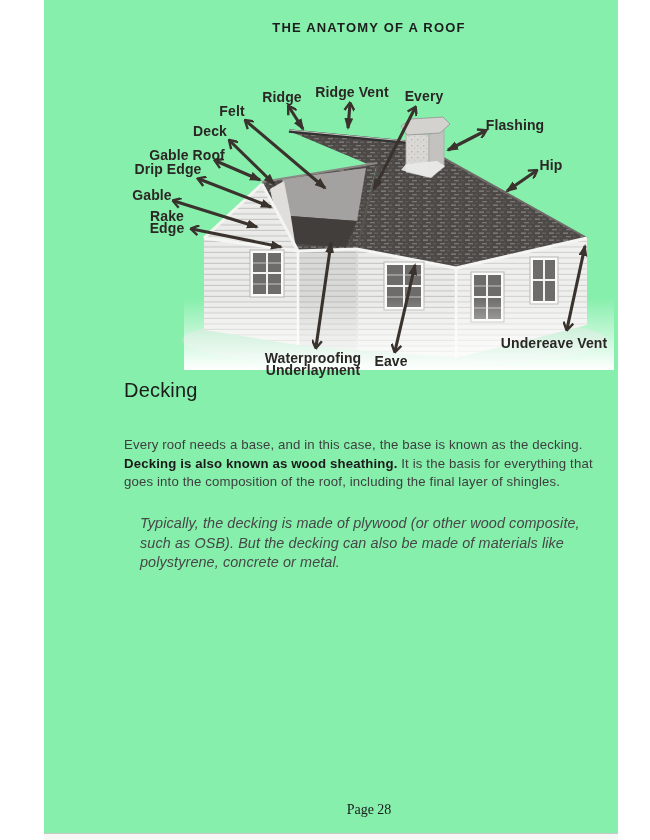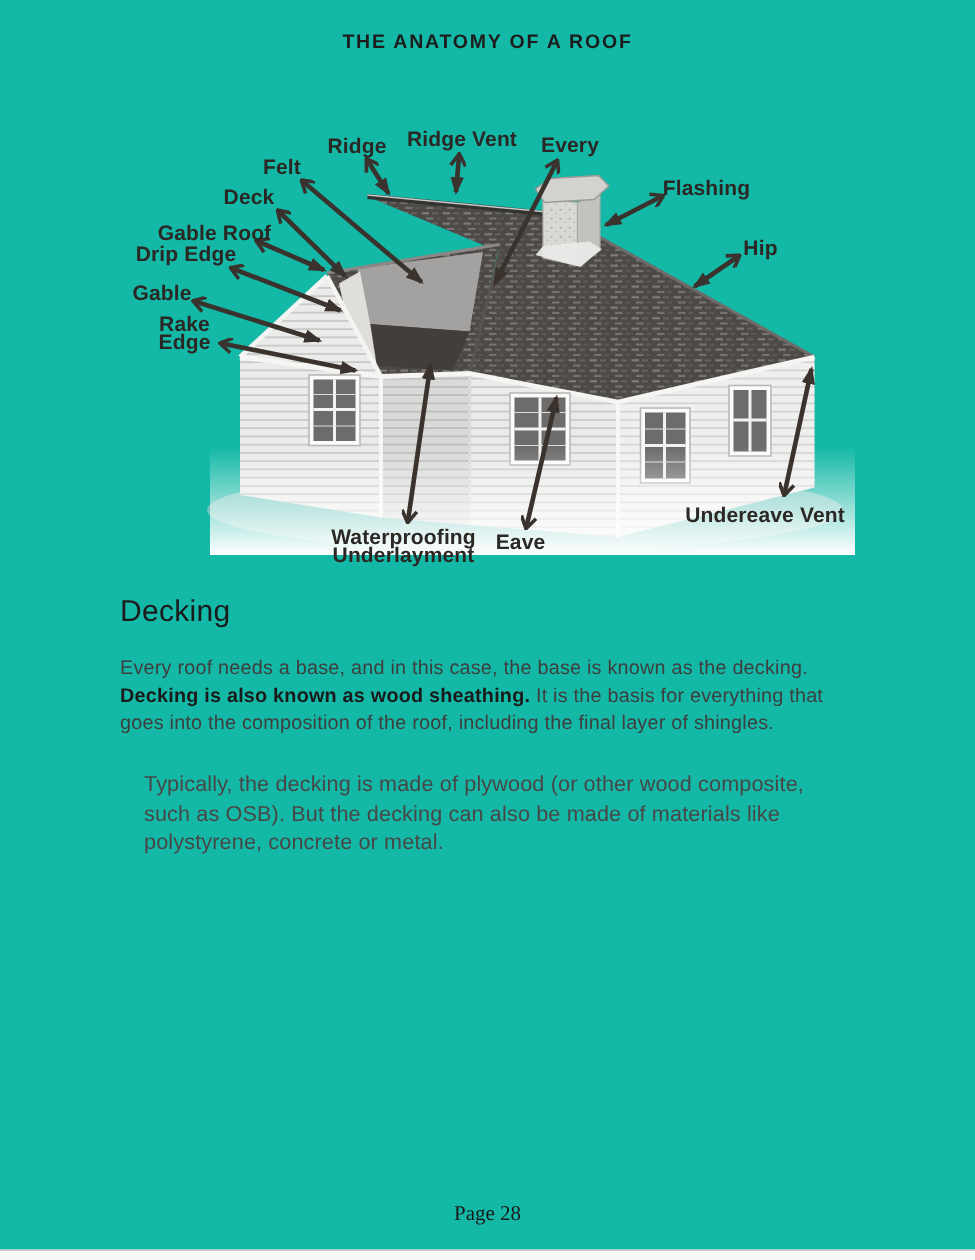--- a/index.html
+++ b/index.html
@@ -1,23 +1,24 @@
 <!DOCTYPE html>
 <html><head>
 <meta charset="utf-8">
 <style>
   * { margin: 0; padding: 0; box-sizing: border-box; }
   html, body { background: #ffffff; }
   body { font-family: "Liberation Sans", "DejaVu Sans", sans-serif; }
   .page {
     position: relative;
-    width: 650px;
+    width: 574px;
     height: 840px;
-    background: #14b8a6;
+    background: #86efac;
     overflow: hidden;
+    margin-left: 44px;
   }
   .doc-header {
     position: absolute;
     top: 20px; left: 0; width: 650px;
     text-align: center;
     font-size: 13px;
     font-weight: 600;
     letter-spacing: 1.2px;
     color: #1c1c1c;
   }
@@ -33,41 +34,42 @@
     font-size: 14px;
     font-weight: 700;
     color: #2b2724;
     white-space: nowrap;
     text-align: center;
     line-height: 11.5px;
     letter-spacing: 0.1px;
   }
   .section-heading {
     position: absolute;
-    left: 80px; top: 397px;
+    left: 80px; top: 379px;
     font-size: 20px;
     font-weight: 500;
     color: #1b1b1b;
     letter-spacing: 0.2px;
   }
   .body-paragraph {
     position: absolute;
     left: 80px; top: 436px;
     width: 498px;
     font-size: 13.2px;
     line-height: 18.5px;
     color: #3e3e3e;
     letter-spacing: 0.15px;
   }
   .body-paragraph b { color: #1a1a1a; font-weight: 700; }
   .quote-paragraph {
     position: absolute;
     left: 96px; top: 514px;
     width: 452px;
     font-size: 14.4px;
+    font-style: italic;
     line-height: 19.5px;
     color: #474747;
     letter-spacing: 0.1px;
   }
   .doc-footer {
     position: absolute;
     left: 0; top: 802px; width: 650px;
     text-align: center;
     font-family: "Liberation Serif", "DejaVu Serif", serif;
     font-size: 14px;

